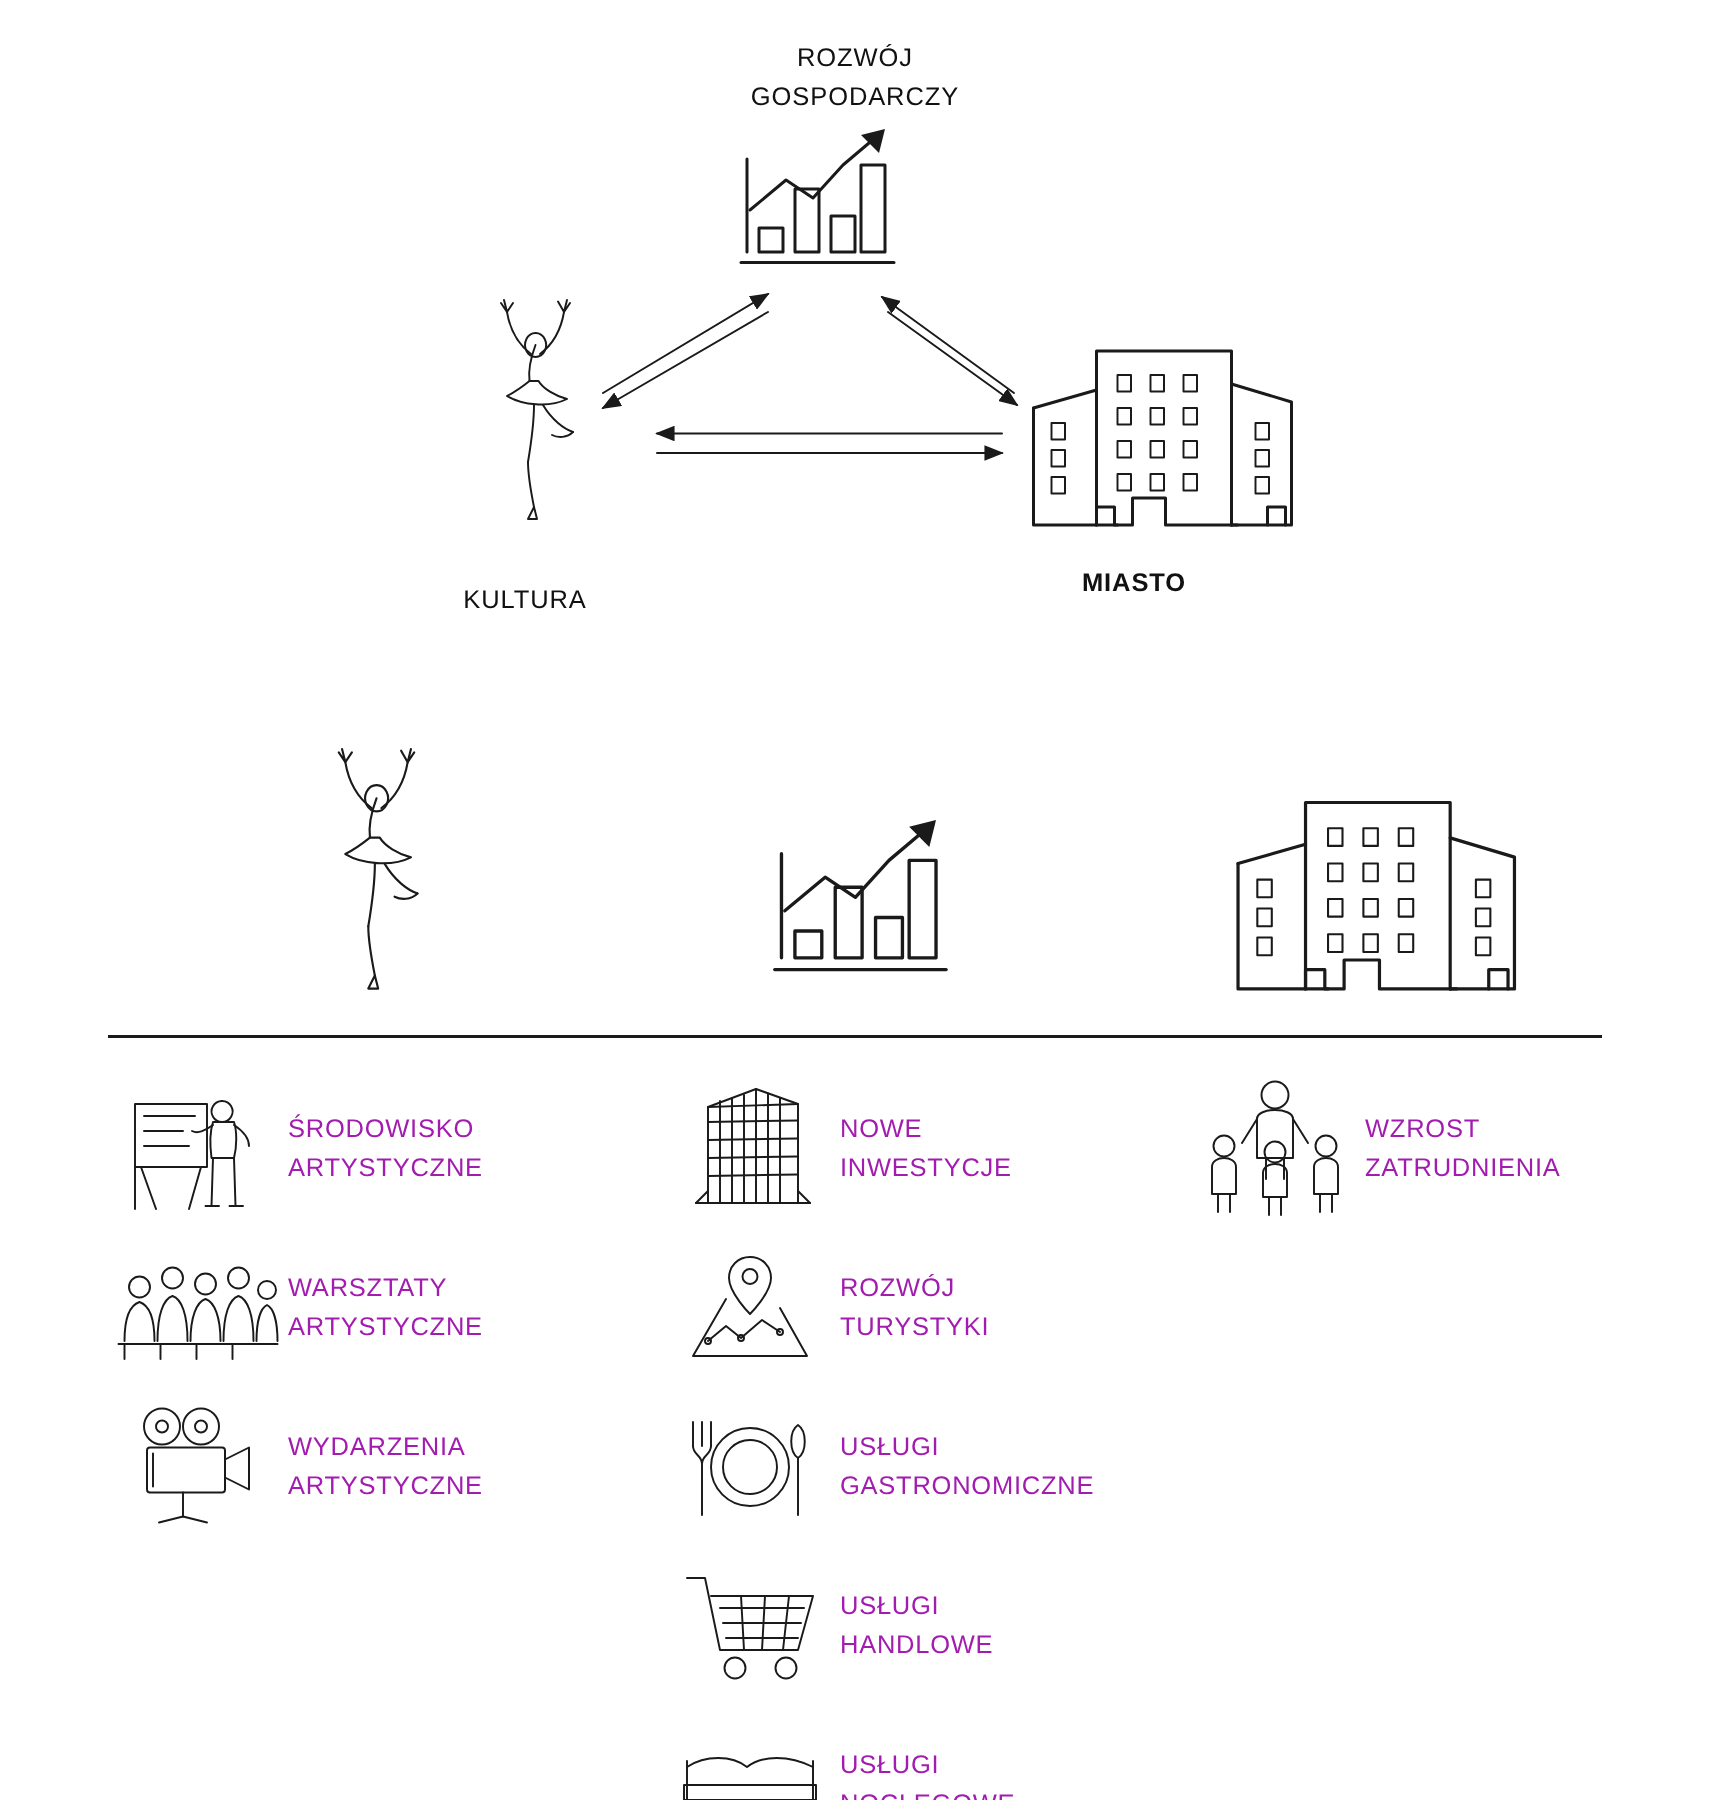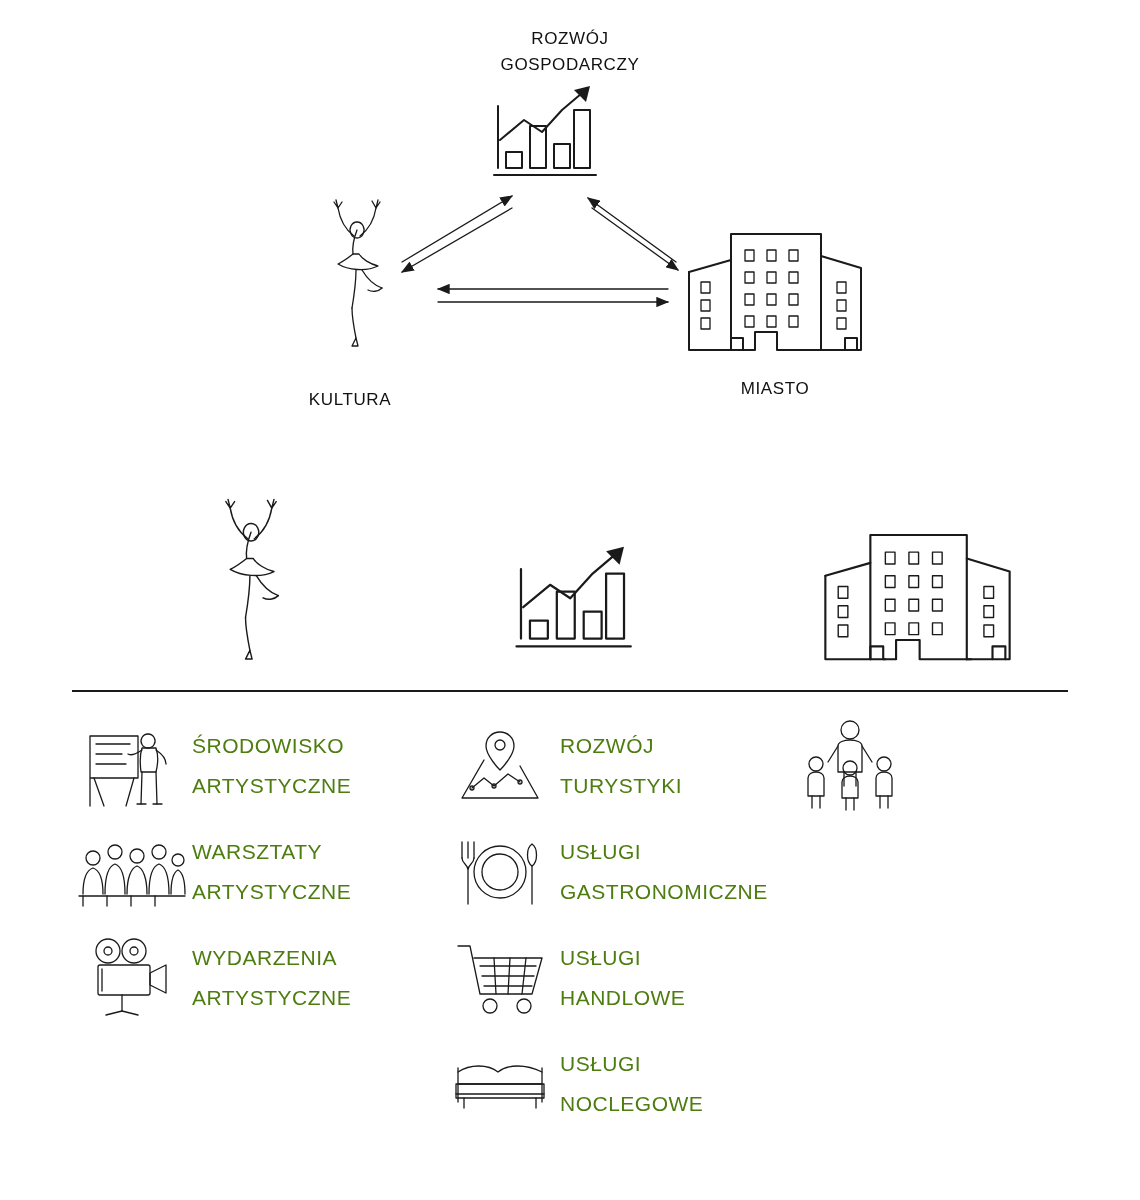--- a/index.html
+++ b/index.html
@@ -48,23 +48,24 @@
     top: 26px;
     width: 280px;
   }
   #label-culture {
     left: 250px;
     top: 376px;
     width: 200px;
     margin-top: 11px;
   }
   #label-city {
-    left: 675px;
+    left: 656px;
     top: 376px;
     width: 200px;
+    font-weight: bold;
   }
 
   .icon-box {
     position: absolute;
   }
 
   #icon-growth-top { left: 484px; top: 80px; }
   #icon-culture-top { left: 312px; top: 196px; }
   #icon-city-top { left: 685px; top: 220px; }
 
@@ -122,25 +123,25 @@
   }
   .item-icon {
     width: 120px;
     min-width: 120px;
     height: 96px;
     display: flex;
     align-items: center;
     justify-content: center;
   }
   .item-label {
-    font-size: 21px;
-    line-height: 40px;
+    font-size: 17px;
+    line-height: 26px;
     letter-spacing: 0.5px;
     white-space: pre-line;
-    color: #4d7c0f;
+    color: #a21caf;
   }
 
   svg { display: block; }
   .stroke {
     fill: none;
     stroke: #1a1a1a;
     stroke-width: 2;
     stroke-linejoin: round;
     stroke-linecap: round;
   }
@@ -371,20 +372,36 @@
             </g>
           </svg>
         </div>
         <div class="item-label">WYDARZENIA
 ARTYSTYCZNE</div>
       </div>
     </div>
 
     <div class="column" id="column-economy">
 
+      <div class="item">
+        <div class="item-icon">
+          <svg width="92" height="96" viewBox="0 0 92 96">
+            <g class="stroke-thin">
+              <path d="M18 20 L50 8 L78 18 L78 84 L18 84 Z"></path>
+              <path d="M18 20 L78 18"></path>
+              <path d="M26 16 L26 84 M34 14 L34 84 M42 12 L42 84 M50 8 L50 84 M58 11 L58 84 M66 14 L66 84"></path>
+              <path d="M18 30 L78 29 M18 42 L78 41 M18 54 L78 53 M18 66 L78 65"></path>
+              <path d="M10 84 L86 84"></path>
+              <path d="M10 84 L18 76 M86 84 L78 76"></path>
+            </g>
+          </svg>
+        </div>
+        <div class="item-label">NOWE
+INWESTYCJE</div>
+      </div>
 
       <div class="item">
         <div class="item-icon">
           <svg width="100" height="80" viewBox="0 0 100 80">
             <g class="stroke-thin">
               <path d="M50 6 C42 6 36 12 36 20 C36 30 50 44 50 44 C50 44 64 30 64 20 C64 12 58 6 50 6 Z"></path>
               <circle cx="50" cy="19" r="5"></circle>
               <path d="M34 34 L12 72 L88 72 L70 40"></path>
               <path d="M22 62 L34 52 L44 60 L58 48 L70 56"></path>
               <circle cx="22" cy="62" r="2"></circle>
@@ -463,17 +480,19 @@
               <path d="M14 80 L14 92 M22 80 L22 92"></path>
               <circle cx="52" cy="52" r="7"></circle>
               <path d="M44 66 C44 62 48 60 52 60 C56 60 60 62 60 66 L60 82 L44 82 Z"></path>
               <path d="M48 82 L48 94 M56 82 L56 94"></path>
               <circle cx="86" cy="48" r="7"></circle>
               <path d="M78 62 C78 58 82 56 86 56 C90 56 94 58 94 62 L94 80 L78 80 Z"></path>
               <path d="M82 80 L82 92 M90 80 L90 92"></path>
             </g>
           </svg>
         </div>
+        <div class="item-label">WZROST
+ZATRUDNIENIA</div>
       </div>
 
     </div>
   </div>
 </div>
 
 </body></html>

